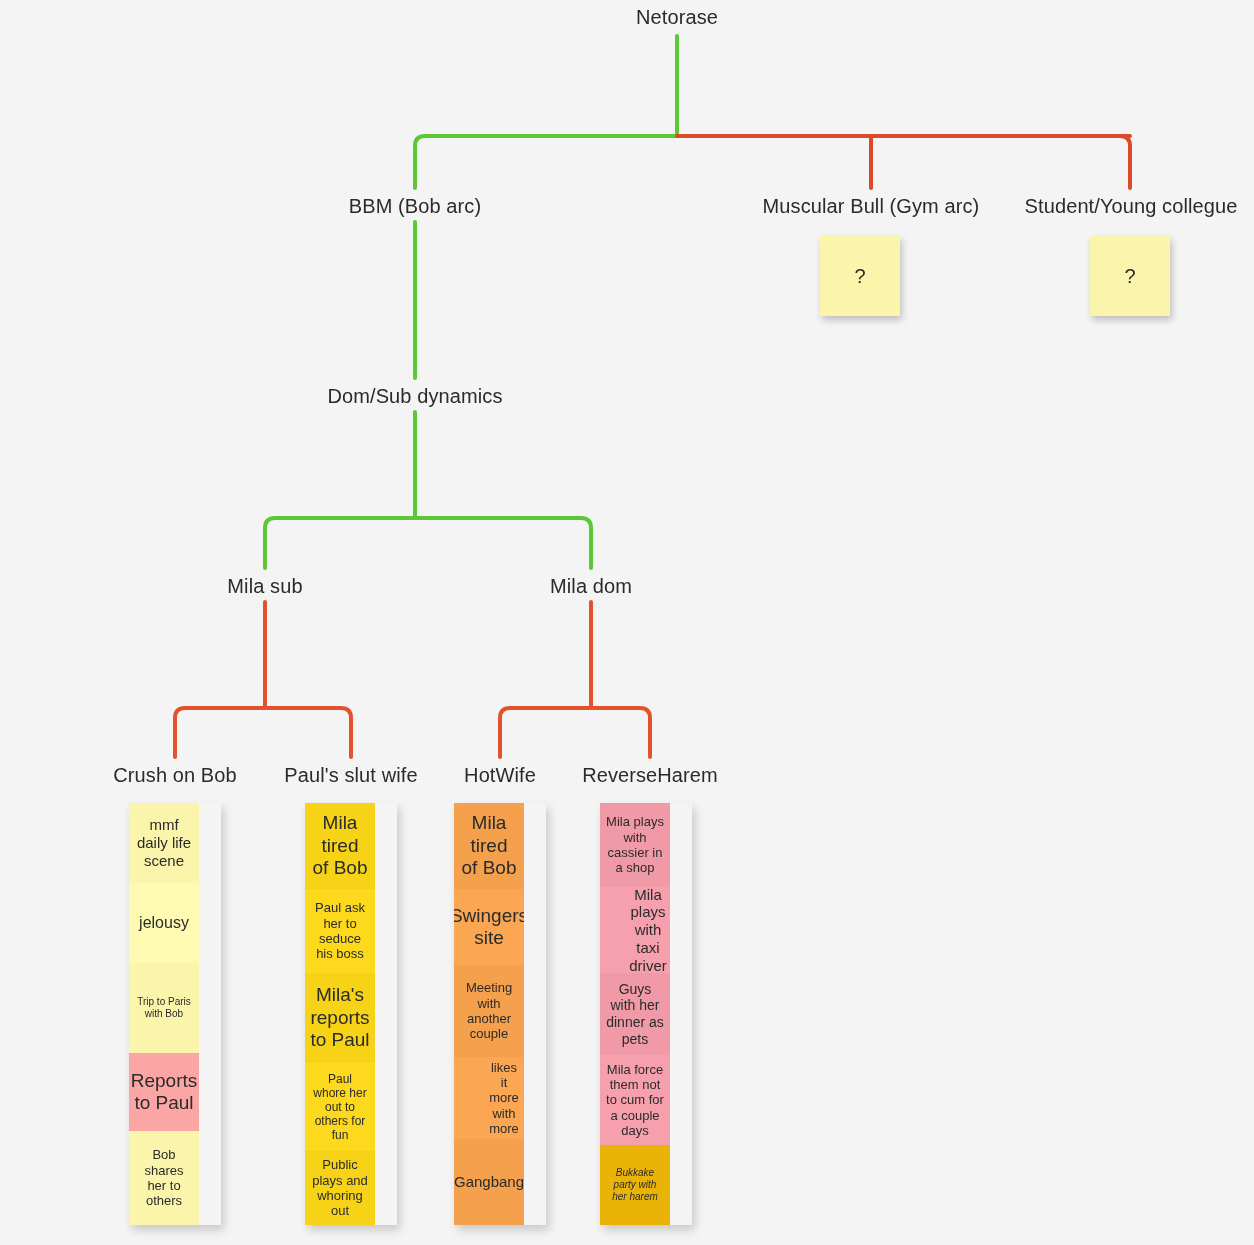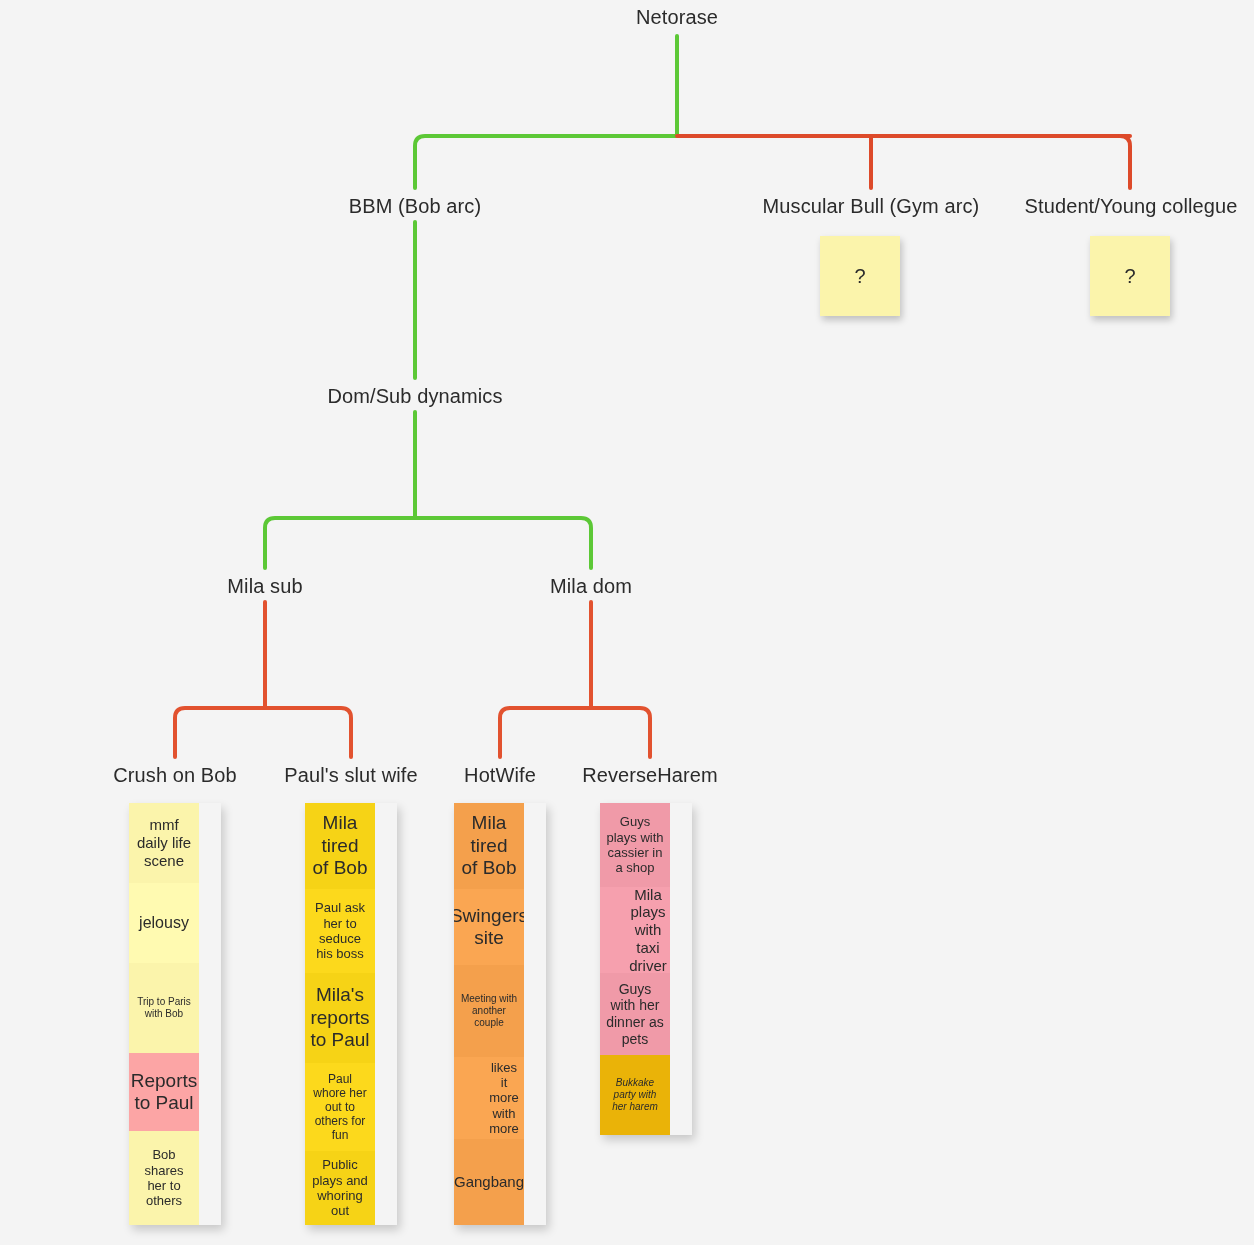--- a/index.html
+++ b/index.html
@@ -159,38 +159,41 @@
         <span>Public plays and whoring out</span>
       </div>
     </div>
   <div class="note-column" id="col-2" style="left:454px; top:803px;">
       <div class="note" style="height: 86px; font-size: 19px; background: rgb(244, 160, 76);">
         <span>Mila tired of Bob</span>
       </div>
       <div class="note" style="height: 76px; font-size: 19px; background: rgb(250, 166, 82);">
         <span>Swingers site</span>
       </div>
-      <div class="note" style="height: 92px; font-size: 10px; background: rgb(244, 160, 76); justify-content: flex-end;">
+      <div class="note" style="height: 92px; font-size: 13px; background: rgb(244, 160, 76); justify-content: flex-end;">
         <span>Meeting with another couple</span>
       </div>
       <div class="note" style="height: 82px; font-size: 13px; background: rgb(250, 166, 82); padding-left: 36px;">
         <span>Mila likes it more with more men</span>
       </div>
       <div class="note" style="height: 86px; font-size: 15px; background: rgb(244, 160, 76);">
         <span>Gangbang</span>
       </div>
     </div>
   <div class="note-column" id="col-3" style="left:600px; top:803px;">
       <div class="note" style="height: 84px; font-size: 13px; background: rgb(240, 154, 168);">
-        <span>Guys plays with cassier in a shop</span>
+        <span>Mila plays with cassier in a shop</span>
       </div>
       <div class="note" style="height: 86px; font-size: 15px; background: rgb(246, 160, 174); padding-left: 32px;">
         <span>Mila plays with taxi driver</span>
       </div>
       <div class="note" style="height: 82px; font-size: 14px; background: rgb(240, 154, 168);">
         <span>Guys with her dinner as pets</span>
+      </div>
+      <div class="note" style="height: 90px; font-size: 13px; background: rgb(246, 160, 174);">
+        <span>Mila force them not to cum for a couple days</span>
       </div>
       <div class="note" style="height: 80px; font-size: 10px; background: #eab308; font-style: italic;">
         <span>Bukkake party with her harem</span>
       </div>
     </div>
 
 </div>
 
 </body></html>

